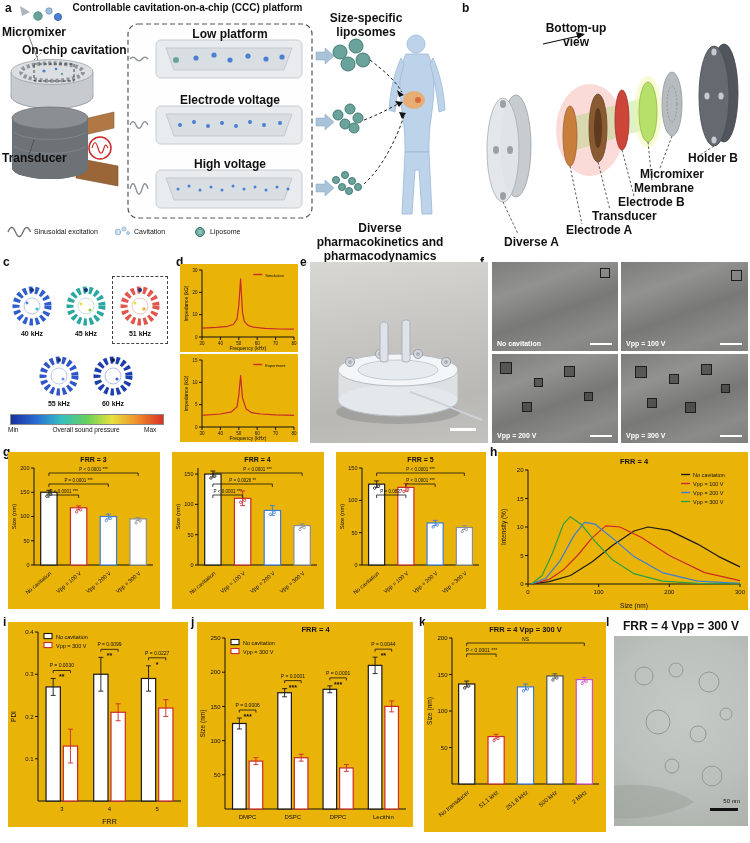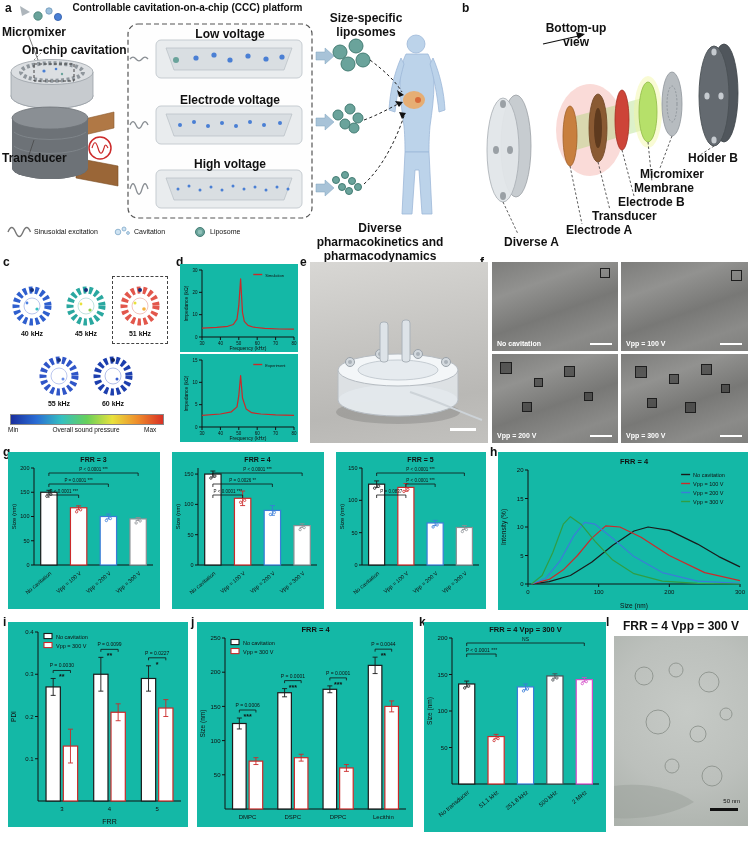--- a/index.html
+++ b/index.html
@@ -3,21 +3,21 @@
 <meta charset="utf-8">
 <style>
   html,body{margin:0;padding:0;background:#fff;font-family:"Liberation Sans",sans-serif;color:#111}
   #fig{position:relative;width:750px;height:843px;background:#fff;overflow:hidden}
   .abs{position:absolute}
   .letter{font-weight:700;font-size:12px;line-height:1}
   .lbl{font-size:7px;line-height:1.15}
   .lbl8{font-size:12px;line-height:1.15}
   .b{font-weight:700}
   .ctr{text-align:center}
-  .chart{background:#14b8a6}
+  .chart{background:#eab308}
   .ftile{position:absolute;overflow:hidden;background:
     linear-gradient(160deg,#7d7d7b 0%,#929290 28%,#787876 55%,#8b8b89 80%,#7f7f7d 100%)}
   .ftile .flbl{position:absolute;left:5px;bottom:4px;color:#fff;font-size:7px;font-weight:700}
   .ftile .fscale{position:absolute;right:6px;bottom:6px;width:22px;height:2px;background:#fff}
   .fbox{position:absolute;border:1px solid #1e1e1e;background:rgba(25,25,25,.45)}
   .dashedbox{border:1.2px dashed #444}
   .colorbar{background:linear-gradient(to right,#1a2f9e,#2a6cd4,#35c0c0,#67d05a,#e8e13c,#ef8c2b,#d93025);border:0.5px solid #888}
   .photo-e{background:linear-gradient(170deg,#d8d7d4 0%,#c7c6c3 40%,#b9b8b5 75%,#c2c1be 100%)}
   .tem-l{background:radial-gradient(circle at 55% 40%,#c6cac6 0%,#bcc0bc 55%,#aab0aa 100%)}
 </style>
@@ -175,21 +175,21 @@
       <circle cx="200" cy="232" r="2.3" fill="#8fc0b8"></circle>
     </g>
 
     <line x1="28" y1="34" x2="38" y2="60" stroke="#444" stroke-width="0.7"></line>
     <line x1="28" y1="158" x2="34" y2="140" stroke="#444" stroke-width="0.7"></line>
   </svg>
   <div class="abs lbl ctr b" style="left:40px;top:2px;width:295px;font-size:10px">Controllable cavitation-on-a-chip (CCC) platform</div>
   <div class="abs lbl8 b" style="left:2px;top:26px">Micromixer</div>
   <div class="abs lbl8 b" style="left:22px;top:44px">On-chip cavitation</div>
   <div class="abs lbl8 b" style="left:2px;top:152px">Transducer</div>
-  <div class="abs lbl8 b ctr" style="left:170px;top:28px;width:120px">Low voltage</div>
+  <div class="abs lbl8 b ctr" style="left:170px;top:28px;width:120px">Low platform</div>
   <div class="abs lbl8 b ctr" style="left:170px;top:94px;width:120px">Electrode voltage</div>
   <div class="abs lbl8 b ctr" style="left:170px;top:158px;width:120px">High voltage</div>
   <div class="abs lbl8 b ctr" style="left:318px;top:12px;width:96px">Size-specific liposomes</div>
   <div class="abs lbl8 b ctr" style="left:310px;top:222px;width:140px">Diverse pharmacokinetics and pharmacodynamics</div>
   <div class="abs lbl" style="left:34px;top:228px;width:80px">Sinusoidal excitation</div>
   <div class="abs lbl" style="left:134px;top:228px">Cavitation</div>
   <div class="abs lbl" style="left:210px;top:228px">Liposome</div>
 
   <svg class="abs" style="left:458px;top:0" width="292" height="256">
     <line x1="85" y1="44" x2="125" y2="35" stroke="#111" stroke-width="1.2"></line>

